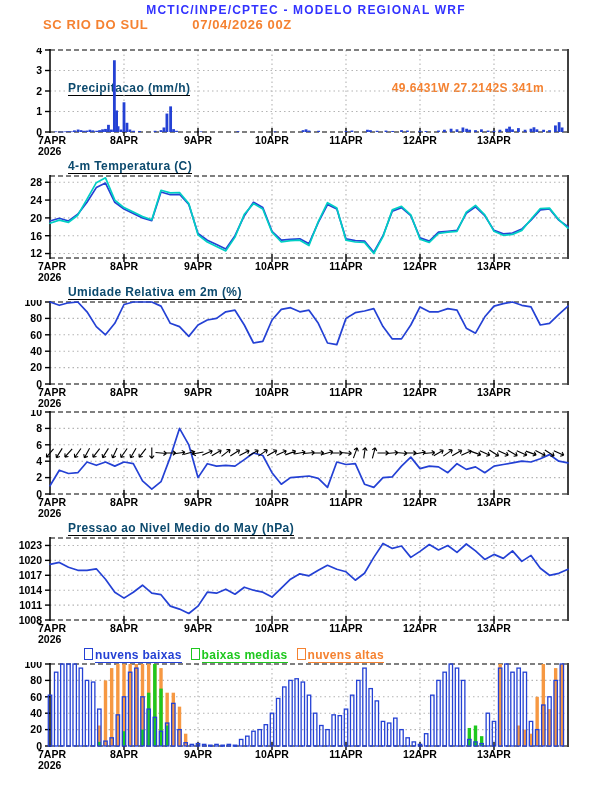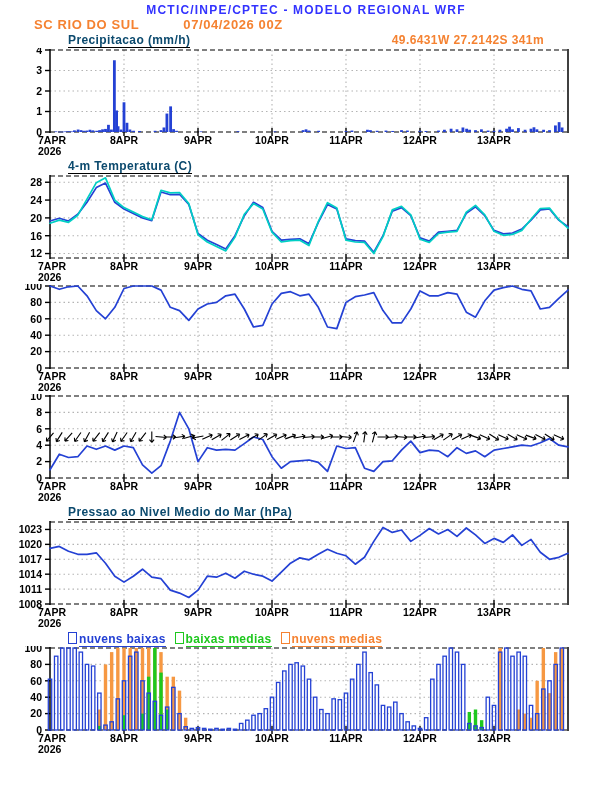--- a/index.html
+++ b/index.html
@@ -1,24 +1,24 @@
 <!DOCTYPE html>
 <html><head>
 <meta charset="utf-8">
 <style>
   html,body{margin:0;padding:0;background:#fff;}
   body{width:612px;height:792px;font-family:"Liberation Sans",sans-serif;font-weight:bold;overflow:hidden;}
   .hdr1{color:#3333ff;font-size:12px;text-align:center;letter-spacing:1.2px;padding-top:3px;white-space:pre;}
-  .hdr2{color:#f58231;font-size:13px;letter-spacing:0.6px;padding-left:34px;white-space:pre;}
+  .hdr2{color:#f58231;font-size:13px;letter-spacing:0.6px;padding-left:34px;white-space:pre;margin-left:9px;}
   .hdr2 .run{margin-left:44px;}
   .trow{display:flex;align-items:baseline;font-size:12px;height:15px;line-height:14px;padding-left:68px;padding-right:40px;margin-top:1px;}
   .ptitle{color:#0c4a6e;border-bottom:1.6px solid #000;letter-spacing:0.4px;white-space:pre;}
-  .loc{margin-left:auto;color:#f58231;margin-right:28px;letter-spacing:0.4px;}
+  .loc{margin-left:auto;color:#f58231;margin-right:28px;letter-spacing:0.4px;margin-top:48px;}
   .aplegend{margin-left:auto;color:#00cfc4;letter-spacing:0.3px;}
-  .cloudleg{display:flex;align-items:flex-start;margin-left:0;gap:9px;}
+  .cloudleg{display:flex;align-items:flex-start;margin-left:16px;gap:9px;}
   .legitem{display:flex;align-items:baseline;gap:2px;}
   .lbox{display:inline-block;width:7px;height:10px;border:1.6px solid;transform:translateY(1px);}
   .legtxt{border-bottom:1.6px solid;letter-spacing:0.3px;}
   svg.chart{display:block;}
 </style>
 </head>
 <body>
 
 <div class="hdr1">MCTIC/INPE/CPTEC - MODELO REGIONAL WRF</div>
 <div class="hdr2"><span>SC RIO DO SUL</span><span class="run">07/04/2026 00Z</span></div>
@@ -190,20 +190,23 @@
       <line x1="420" y1="80" x2="420" y2="88" stroke="#000" stroke-width="1.4"></line>
       <text x="420" y="96" text-anchor="middle" font-size="10.5" font-weight="bold" fill="#000">12APR</text>
       <line x1="494" y1="80" x2="494" y2="88" stroke="#000" stroke-width="1.4"></line>
       <text x="494" y="96" text-anchor="middle" font-size="10.5" font-weight="bold" fill="#000">13APR</text>
       <polyline points="50.0,47.0 59.3,44.3 68.5,47.0 77.8,40.3 87.0,28.3 96.3,13.6 105.5,9.1 114.8,28.3 124.0,35.0 133.3,39.4 142.5,43.9 151.8,46.6 161.0,18.0 170.3,20.7 179.5,20.3 188.8,30.5 198.0,59.5 207.3,66.2 216.5,70.6 225.8,75.1 235.0,61.7 244.3,41.7 253.5,28.3 262.8,33.6 272.0,57.3 281.3,66.2 290.5,65.3 299.8,64.8 309.0,69.7 318.3,48.3 327.5,30.5 336.8,35.0 346.0,64.8 355.3,66.6 364.5,67.1 373.8,78.2 383.0,61.7 392.3,37.2 401.5,33.6 410.8,41.7 420.0,63.9 429.3,67.1 438.5,58.2 447.8,57.3 457.0,56.4 466.3,39.4 475.5,32.8 484.8,41.7 494.0,56.4 503.3,59.9 512.5,59.0 521.8,55.0 531.0,46.1 540.3,35.9 549.5,35.0 558.8,46.1 568.0,52.8" fill="none" stroke="#2441d4" stroke-width="1.7" stroke-linejoin="round" stroke-linecap="round"></polyline>
       <polyline points="50.0,49.2 59.3,46.1 68.5,48.3 77.8,41.2 87.0,25.2 96.3,8.7 105.5,3.8 114.8,26.1 124.0,33.6 133.3,38.1 142.5,42.6 151.8,45.7 161.0,16.3 170.3,18.9 179.5,18.5 188.8,29.6 198.0,60.8 207.3,68.0 216.5,72.4 225.8,76.9 235.0,63.1 244.3,40.3 253.5,29.6 262.8,35.0 272.0,58.2 281.3,68.0 290.5,66.6 299.8,66.2 309.0,71.5 318.3,47.5 327.5,28.7 336.8,34.1 346.0,66.2 355.3,68.0 364.5,68.4 373.8,79.5 383.0,62.6 392.3,35.9 401.5,32.3 410.8,40.8 420.0,65.3 429.3,68.4 438.5,59.5 447.8,58.2 457.0,57.3 466.3,38.1 475.5,31.4 484.8,40.8 494.0,57.3 503.3,61.3 512.5,60.4 521.8,56.4 531.0,45.2 540.3,34.5 549.5,34.1 558.8,45.7 568.0,54.1" fill="none" stroke="#00cfc4" stroke-width="1.7" stroke-linejoin="round" stroke-linecap="round"></polyline>
     </svg>
 </div>
 
 <div>
+  <div class="trow">
+    <span class="ptitle">Umidade Relativa em 2m (%)</span>
+  </div>
   <svg class="chart" width="612" height="110">
       <line x1="124" y1="2" x2="124" y2="84" stroke="#b4b4b4" stroke-width="1.1" stroke-dasharray="1.5 3"></line>
       <line x1="198" y1="2" x2="198" y2="84" stroke="#b4b4b4" stroke-width="1.1" stroke-dasharray="1.5 3"></line>
       <line x1="272" y1="2" x2="272" y2="84" stroke="#b4b4b4" stroke-width="1.1" stroke-dasharray="1.5 3"></line>
       <line x1="346" y1="2" x2="346" y2="84" stroke="#b4b4b4" stroke-width="1.1" stroke-dasharray="1.5 3"></line>
       <line x1="420" y1="2" x2="420" y2="84" stroke="#b4b4b4" stroke-width="1.1" stroke-dasharray="1.5 3"></line>
       <line x1="494" y1="2" x2="494" y2="84" stroke="#b4b4b4" stroke-width="1.1" stroke-dasharray="1.5 3"></line>
       <line x1="45" y1="84" x2="50" y2="84" stroke="#000" stroke-width="1.4"></line>
       <text x="42" y="87.8" text-anchor="end" font-size="10.5" font-weight="bold" fill="#000">0</text>
       <line x1="50" y1="67.60000000000001" x2="568" y2="67.60000000000001" stroke="#b4b4b4" stroke-width="1.1" stroke-dasharray="1.5 3"></line>
@@ -339,21 +342,21 @@
       <path d="M-5.5 0H5.5M5.5 0L2.6 -2.3M5.5 0L2.6 2.3" stroke="#000" stroke-width="1.1" fill="none" transform="translate(521.8 43.0) rotate(24)"></path>
       <path d="M-5.5 0H5.5M5.5 0L2.6 -2.3M5.5 0L2.6 2.3" stroke="#000" stroke-width="1.1" fill="none" transform="translate(531.0 43.0) rotate(20)"></path>
       <path d="M-5.5 0H5.5M5.5 0L2.6 -2.3M5.5 0L2.6 2.3" stroke="#000" stroke-width="1.1" fill="none" transform="translate(540.3 43.0) rotate(28)"></path>
       <path d="M-5.5 0H5.5M5.5 0L2.6 -2.3M5.5 0L2.6 2.3" stroke="#000" stroke-width="1.1" fill="none" transform="translate(549.5 43.0) rotate(32)"></path>
       <path d="M-5.5 0H5.5M5.5 0L2.6 -2.3M5.5 0L2.6 2.3" stroke="#000" stroke-width="1.1" fill="none" transform="translate(558.8 43.0) rotate(25)"></path>
     </svg>
 </div>
 
 <div>
   <div class="trow">
-    <span class="ptitle">Pressao ao Nivel Medio do Mar (hPa)</span>
+    <span class="ptitle">Pressao ao Nivel Medio do May (hPa)</span>
   </div>
   <svg class="chart" width="612" height="110">
       <line x1="124" y1="2" x2="124" y2="84" stroke="#b4b4b4" stroke-width="1.1" stroke-dasharray="1.5 3"></line>
       <line x1="198" y1="2" x2="198" y2="84" stroke="#b4b4b4" stroke-width="1.1" stroke-dasharray="1.5 3"></line>
       <line x1="272" y1="2" x2="272" y2="84" stroke="#b4b4b4" stroke-width="1.1" stroke-dasharray="1.5 3"></line>
       <line x1="346" y1="2" x2="346" y2="84" stroke="#b4b4b4" stroke-width="1.1" stroke-dasharray="1.5 3"></line>
       <line x1="420" y1="2" x2="420" y2="84" stroke="#b4b4b4" stroke-width="1.1" stroke-dasharray="1.5 3"></line>
       <line x1="494" y1="2" x2="494" y2="84" stroke="#b4b4b4" stroke-width="1.1" stroke-dasharray="1.5 3"></line>
       <line x1="45" y1="84" x2="50" y2="84" stroke="#000" stroke-width="1.4"></line>
       <text x="42" y="87.8" text-anchor="end" font-size="10.5" font-weight="bold" fill="#000">1008</text>
@@ -400,21 +403,21 @@
       <span class="legitem">
           <span class="lbox" style="border-color:#2441d4"></span>
           <span class="legtxt" style="color:#2441d4">nuvens baixas</span>
         </span>
       <span class="legitem">
           <span class="lbox" style="border-color:#1ec81e"></span>
           <span class="legtxt" style="color:#1ec81e">baixas medias</span>
         </span>
       <span class="legitem">
           <span class="lbox" style="border-color:#f58231"></span>
-          <span class="legtxt" style="color:#f58231">nuvens medias</span>
+          <span class="legtxt" style="color:#f58231">nuvens altas</span>
         </span>
     </div>
   </div>
   <svg class="chart" width="612" height="110">
       <line x1="124" y1="2" x2="124" y2="84" stroke="#b4b4b4" stroke-width="1.1" stroke-dasharray="1.5 3"></line>
       <line x1="198" y1="2" x2="198" y2="84" stroke="#b4b4b4" stroke-width="1.1" stroke-dasharray="1.5 3"></line>
       <line x1="272" y1="2" x2="272" y2="84" stroke="#b4b4b4" stroke-width="1.1" stroke-dasharray="1.5 3"></line>
       <line x1="346" y1="2" x2="346" y2="84" stroke="#b4b4b4" stroke-width="1.1" stroke-dasharray="1.5 3"></line>
       <line x1="420" y1="2" x2="420" y2="84" stroke="#b4b4b4" stroke-width="1.1" stroke-dasharray="1.5 3"></line>
       <line x1="494" y1="2" x2="494" y2="84" stroke="#b4b4b4" stroke-width="1.1" stroke-dasharray="1.5 3"></line>

